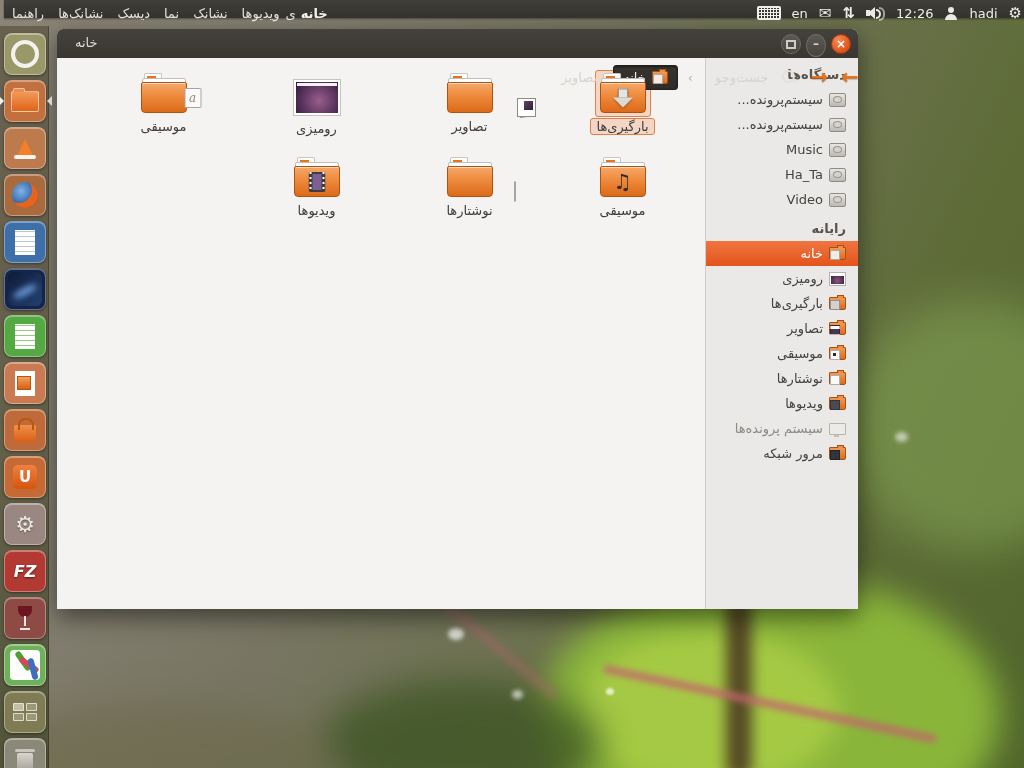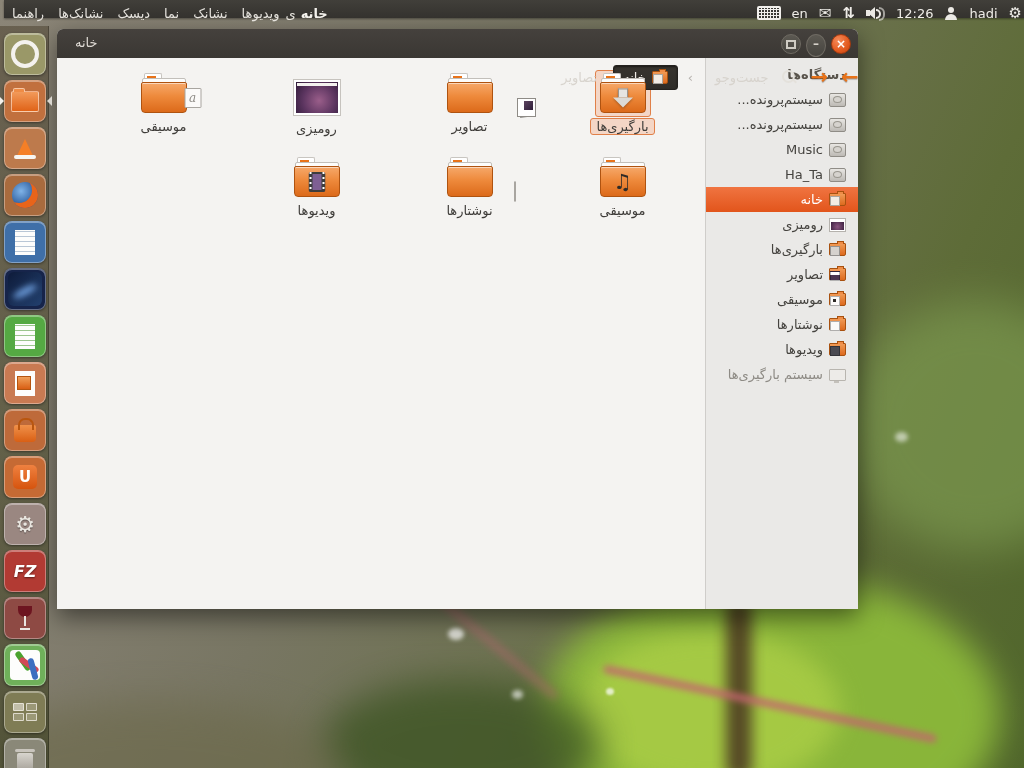--- a/index.html
+++ b/index.html
@@ -348,21 +348,26 @@
           <span>سیستم‌پرونده...</span>
         </div>
       <div class="sb-row">
           <i class="mi mi-hd"></i>
           <span>Music</span>
         </div>
       <div class="sb-row">
           <i class="mi mi-hd"></i>
           <span>Ha_Ta</span>
         </div>
-
+      <div class="sb-row">
+          <i class="mi mi-hd"></i>
+          <span>Video</span>
+        </div>
+
+      <div class="sb-header">رایانه</div>
       <div class="sb-row selected">
           <i class="mi mi-fold">
             <i class="me me-home"></i>
           </i>
           <span>خانه</span>
         </div>
       <div class="sb-row">
           <i class="mi mi-desk"></i>
           <span>رومیزی</span>
         </div>
@@ -391,23 +396,29 @@
           <span>نوشتارها</span>
         </div>
       <div class="sb-row">
           <i class="mi mi-fold">
             <i class="me me-film"></i>
           </i>
           <span>ویدیوها</span>
         </div>
       <div class="sb-row">
           <i class="mi mi-pc"></i>
-          <span style="color:#8e8b85">سیستم بارگیری‌ها</span>
-        </div>
-
+          <span style="color:#8e8b85">سیستم پرونده‌ها</span>
+        </div>
+
+      <div class="sb-row">
+          <i class="mi mi-fold">
+            <i class="me me-net"></i>
+          </i>
+          <span>مرور شبکه</span>
+        </div>
     </div>
 
     <div class="maincol">
       <div class="toolbar">
         <div class="tb-left">
           <span class="search-label">جست‌وجو</span>
           <span class="mag">
               <i></i>
               <b></b>
             </span>

